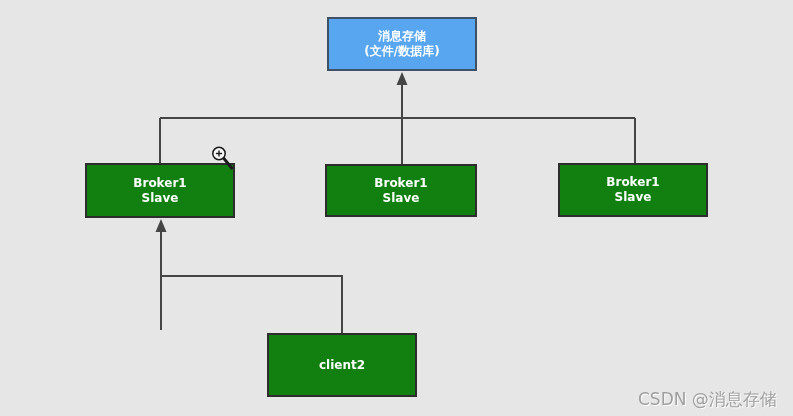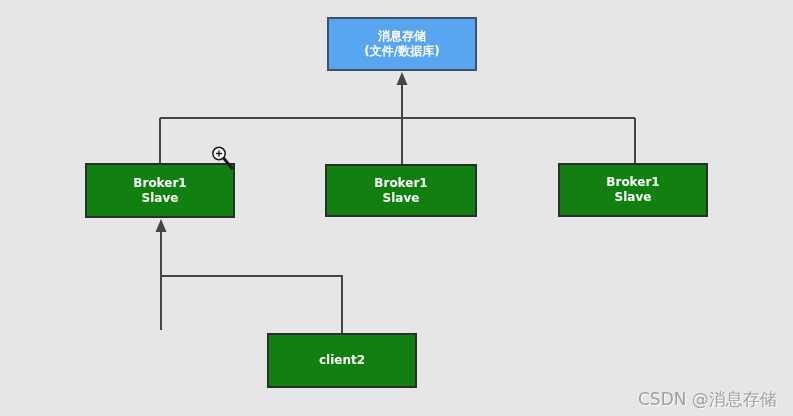--- a/index.html
+++ b/index.html
@@ -55,21 +55,21 @@
   }
   .node.storage{
     background:var(--storage-fill);
     border-color:var(--storage-border);
   }
   .node-storage   {left:327px; top:17px;  width:150px; height:54px;}
   .node-master    {left:85px;  top:163px; width:150px; height:55px;}
   .node-slave1    {left:325px; top:164px; width:152px; height:53px;}
   .node-slave2    {left:558px; top:163px; width:150px; height:54px;}
   .node-client1   {left:85px;  top:330px; width:149px; height:53px;}
-  .node-client2   {left:267px; top:333px; width:150px; height:55px;}
+  .node-client2   {left:267px; top:333px; width:150px; height:64px;}
   .cursor{
     position:absolute;
     left:210px; top:145px;
     width:27px; height:28px;
     pointer-events:none;
   }
   .watermark{
     position:absolute;
     left:537px; top:388px;
     width:256px; height:24px;

